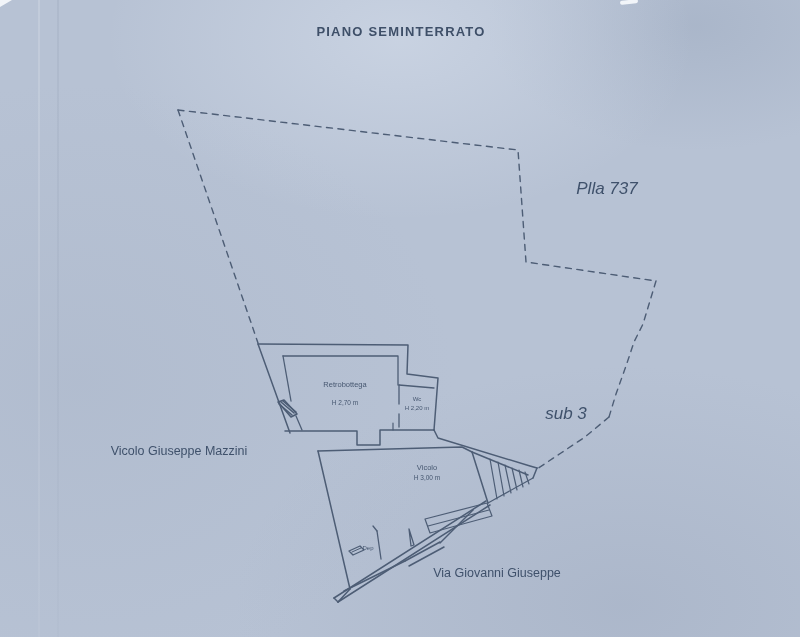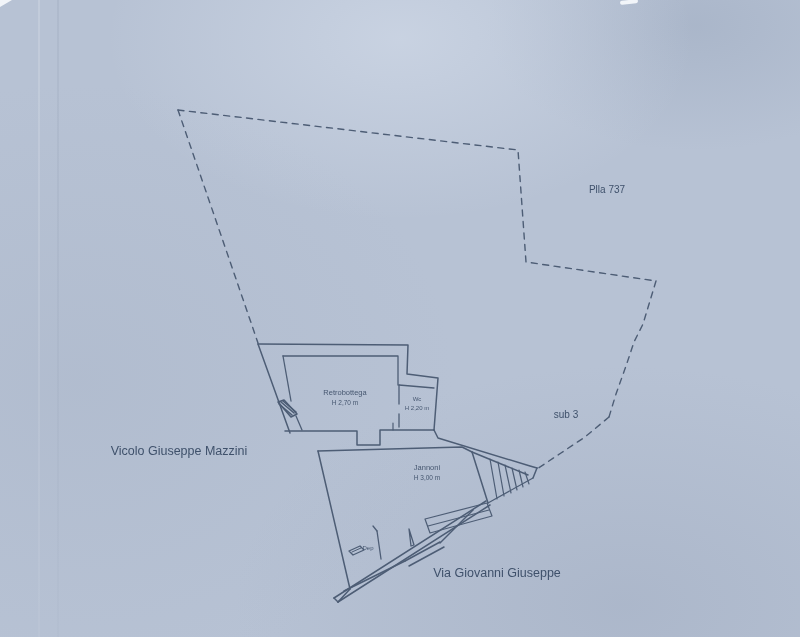--- a/index.html
+++ b/index.html
@@ -19,21 +19,21 @@
   .fold{position:absolute;top:0;bottom:0;width:2px;pointer-events:none;}
   .fold.f1{left:38px;background:linear-gradient(rgba(255,255,255,.16),rgba(255,255,255,.05));}
   .fold.f2{left:57px;background:linear-gradient(rgba(96,110,134,.10),rgba(96,110,134,.03));}
   .speck{position:absolute;background:#f2f5f9;}
   .speck.s1{left:0;top:0;width:12px;height:7px;clip-path:polygon(0 0,100% 0,0 100%);}
   .speck.s2{left:620px;top:0;width:18px;height:4px;transform:rotate(-7deg);border-radius:2px;}
   svg{position:absolute;left:0;top:0;}
   .lbl{position:absolute;white-space:nowrap;transform:translate(-50%,-50%);}
   .title{font-size:13px;font-weight:600;letter-spacing:1.2px;color:#3e4f68;}
   .street{font-size:12.5px;color:#3f516b;}
-  .annot{font-size:10px;color:#3f516b;}
+  .annot{font-size:17px;color:#3f516b;font-style:italic;}
   .room-name{font-size:7.5px;color:#465770;}
   .room-h{font-size:6.5px;color:#465770;}
   .tiny{font-size:6px;color:#465770;}
 </style>
 </head>
 <body>
 
 <div class="page">
 
   <div class="fold f1"></div>
@@ -121,25 +121,26 @@
 
       <g stroke-width="1.6">
         <path d="M278,402 L284,400 L297,414 L291,417 Z"></path>
         <path d="M279,404 L292,415"></path>
         <path d="M281,402 L294,413"></path>
         <path d="M283,401 L296,412"></path>
       </g>
     </g>
   </svg>
 
+  <div class="lbl title" style="left:401px;top:31px;">PIANO SEMINTERRATO</div>
   <div class="lbl annot" style="left:607px;top:189px;">Plla 737</div>
   <div class="lbl annot" style="left:566px;top:414px;">sub 3</div>
   <div class="lbl street" style="left:179px;top:431px;margin-top:20px;">Vicolo Giuseppe Mazzini</div>
   <div class="lbl street" style="left:497px;top:573px;">Via Giovanni Giuseppe</div>
 
-  <div class="lbl room-name" style="left:345px;top:392px;">Retrobottega</div>
+  <div class="lbl room-name" style="left:345px;top:384px;">Retrobottega</div>
   <div class="lbl room-h" style="left:345px;top:402px;">H 2,70 m</div>
   <div class="lbl tiny" style="left:417px;top:399px;">Wc</div>
   <div class="lbl tiny" style="left:417px;top:408px;">H 2,20 m</div>
-  <div class="lbl room-name" style="left:427px;top:467px;">Jannoni</div>
+  <div class="lbl room-name" style="left:427px;top:467px;">Vicolo</div>
   <div class="lbl room-h" style="left:427px;top:477px;">H 3,00 m</div>
   <div class="lbl tiny" style="left:368px;top:548px;">Dep</div>
 </div>
 
 </body></html>

